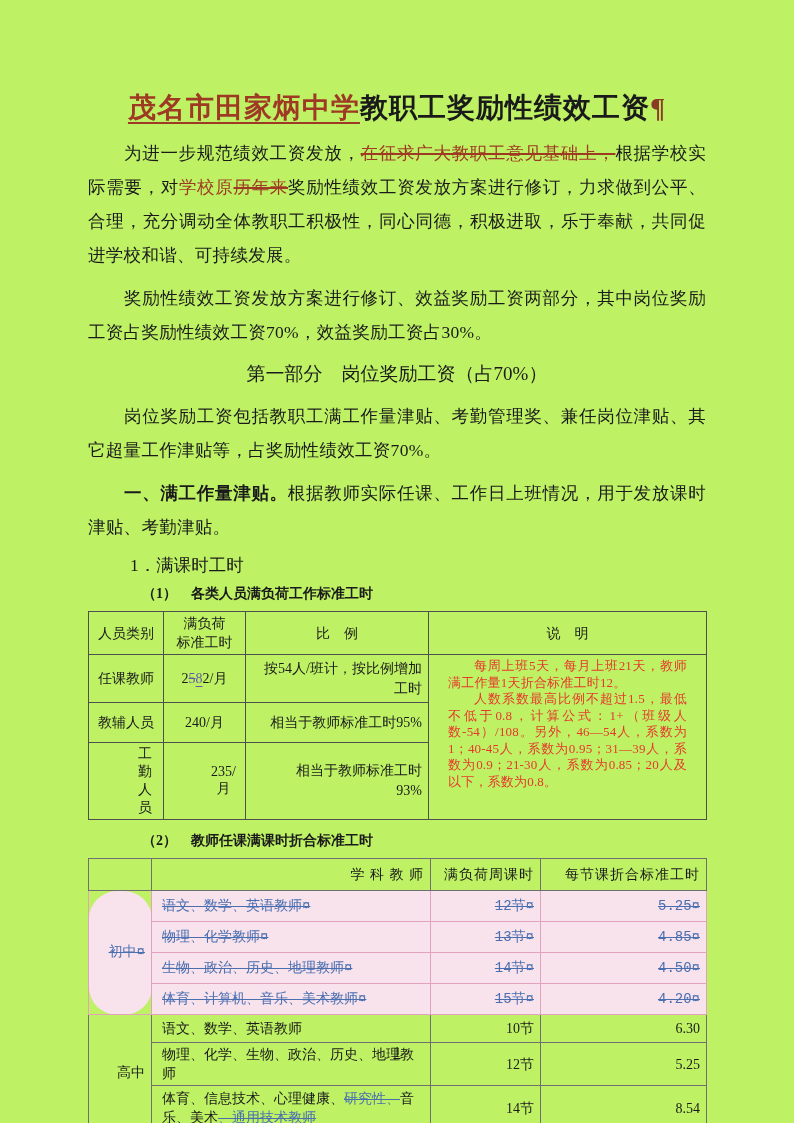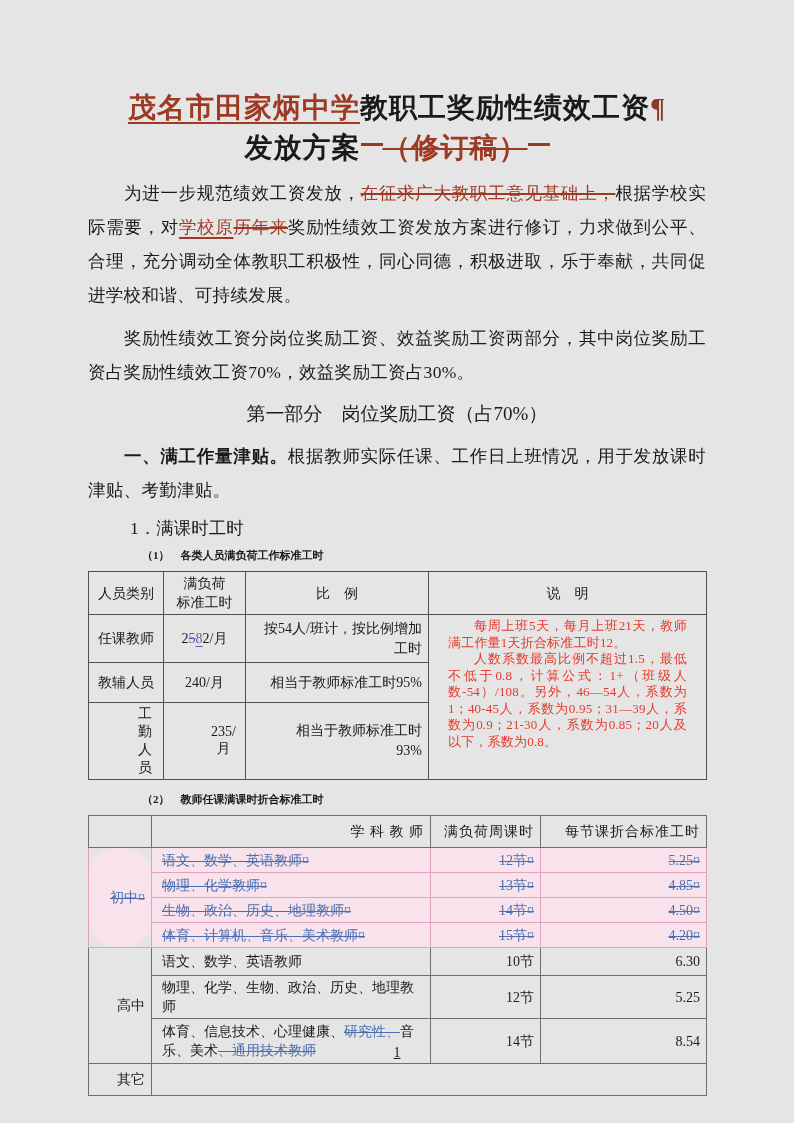--- a/index.html
+++ b/index.html
@@ -1,21 +1,21 @@
 <!DOCTYPE html>
 <html><head>
 <meta charset="utf-8">
 <style>
   * { margin:0; padding:0; box-sizing:border-box; }
   html,body { background:#ffffff; }
   .page {
     position:relative;
     width:794px; height:1123px;
     margin:0 auto;
-    background:#e5e5e5;
+    background:#bef264;
     font-family:"Liberation Serif","DejaVu Serif",serif;
     color:#1a1a1a;
     overflow:hidden;
   }
   .content { padding:88px 88px 0 88px; }
 
   
   .doc-title {
     text-align:center;
     font-size:28px; font-weight:bold;
@@ -43,32 +43,31 @@
   
   .para {
     font-size:17.5px; line-height:34px;
     text-align:justify;
     text-indent:36px;
     letter-spacing:0.3px;
     margin-bottom:9px;
   }
   .ins-red-body {
     color:#9E3A23;
-    text-decoration:underline;
     text-decoration-thickness:1.5px;
     text-underline-offset:4px;
   }
   .del-red-body { color:#9E3A23; text-decoration:line-through; text-decoration-thickness:1.5px; }
 
   .part-heading {
     text-align:center; font-weight:normal; font-size:19px;
     margin:12px 0 12px 0;
   }
   .sub-heading1 { font-size:17.5px; font-weight:normal; margin:6px 0 8px 42px; }
-  .sub-heading2 { font-size:11px; font-weight:bold; margin:0 0 8px 54px; }
+  .sub-heading2 { font-size:14px; font-weight:bold; margin:0 0 8px 54px; }
   .bold { font-weight:bold; }
 
   
   table { border-collapse:collapse; table-layout:fixed; }
   .t1 { width:618px; margin-bottom:12px; }
   .t1 th, .t1 td {
     border:1px solid #4f4f4f;
     font-size:14px; font-weight:normal;
     padding:2px 6px;
     text-align:center; vertical-align:middle;
@@ -93,21 +92,22 @@
     font-size:14px; font-weight:normal;
     padding:2px 6px;
     text-align:right; vertical-align:middle;
     line-height:19px;
   }
   .t2 th { height:32px; letter-spacing:1px; }
   .t2 .subj { text-align:left; padding-left:10px; }
   .t2 .del-row td {
     background:#F8E2EC;
     border-color:#E2A2BD;
-    height:25px;
+    height:31px;
+    font-family:Liberation Mono, monospace;
   }
   .t2 .group-del {
     background:#F8E2EC;
     border-color:#E2A2BD;
     border-radius:28px;
   }
   .del-blue { color:#4A6FB0; text-decoration:line-through; text-decoration-thickness:1.3px; }
   .t2 .sr1 td { height:28px; }
   .t2 .sr2 td { height:27px; }
   .t2 .sr3 td { height:45px; }
@@ -125,29 +125,29 @@
   }
 </style>
 </head>
 <body>
 
 <div class="page">
   <div class="content">
 
     <div class="doc-title">
       <div><span class="ins-red">茂名市田家炳中学</span><span>教职工奖励性绩效工资</span><span class="pilcrow">¶</span></div>
-      <div><span>发放方案</span><span class="strike-tail"></span><span class="del-red">（修订稿）</span><span class="strike-tail"></span></div>
     </div>
 
     <p class="para"><span>为进一步规范绩效工资发放，</span><span class="del-red-body">在征求广大教职工意见基础上，</span><span>根据学校实际需要，对</span><span class="ins-red-body">学校原</span><span class="del-red-body">历年来</span><span>奖励性绩效工资发放方案进行修订，力求做到公平、合理，充分调动全体教职工积极性，同心同德，积极进取，乐于奉献，共同促进学校和谐、可持续发展。</span></p>
 
-    <p class="para">奖励性绩效工资分岗位奖励工资、效益奖励工资两部分，其中岗位奖励工资占奖励性绩效工资70%，效益奖励工资占30%。</p>
+    <p class="para">奖励性绩效工资发放方案进行修订、效益奖励工资两部分，其中岗位奖励工资占奖励性绩效工资70%，效益奖励工资占30%。</p>
 
     <h2 class="part-heading">第一部分　岗位奖励工资（占70%）</h2>
 
+    <p class="para">岗位奖励工资包括教职工满工作量津贴、考勤管理奖、兼任岗位津贴、其它超量工作津贴等，占奖励性绩效工资70%。</p>
 
     <p class="para"><span class="bold">一、满工作量津贴。</span><span>根据教师实际任课、工作日上班情况，用于发放课时津贴、考勤津贴。</span></p>
 
     <div class="sub-heading1">1．满课时工时</div>
     <div class="sub-heading2">（1）　各类人员满负荷工作标准工时</div>
 
     <table class="t1">
       <colgroup>
           <col style="width:75px">
           <col style="width:82px">

